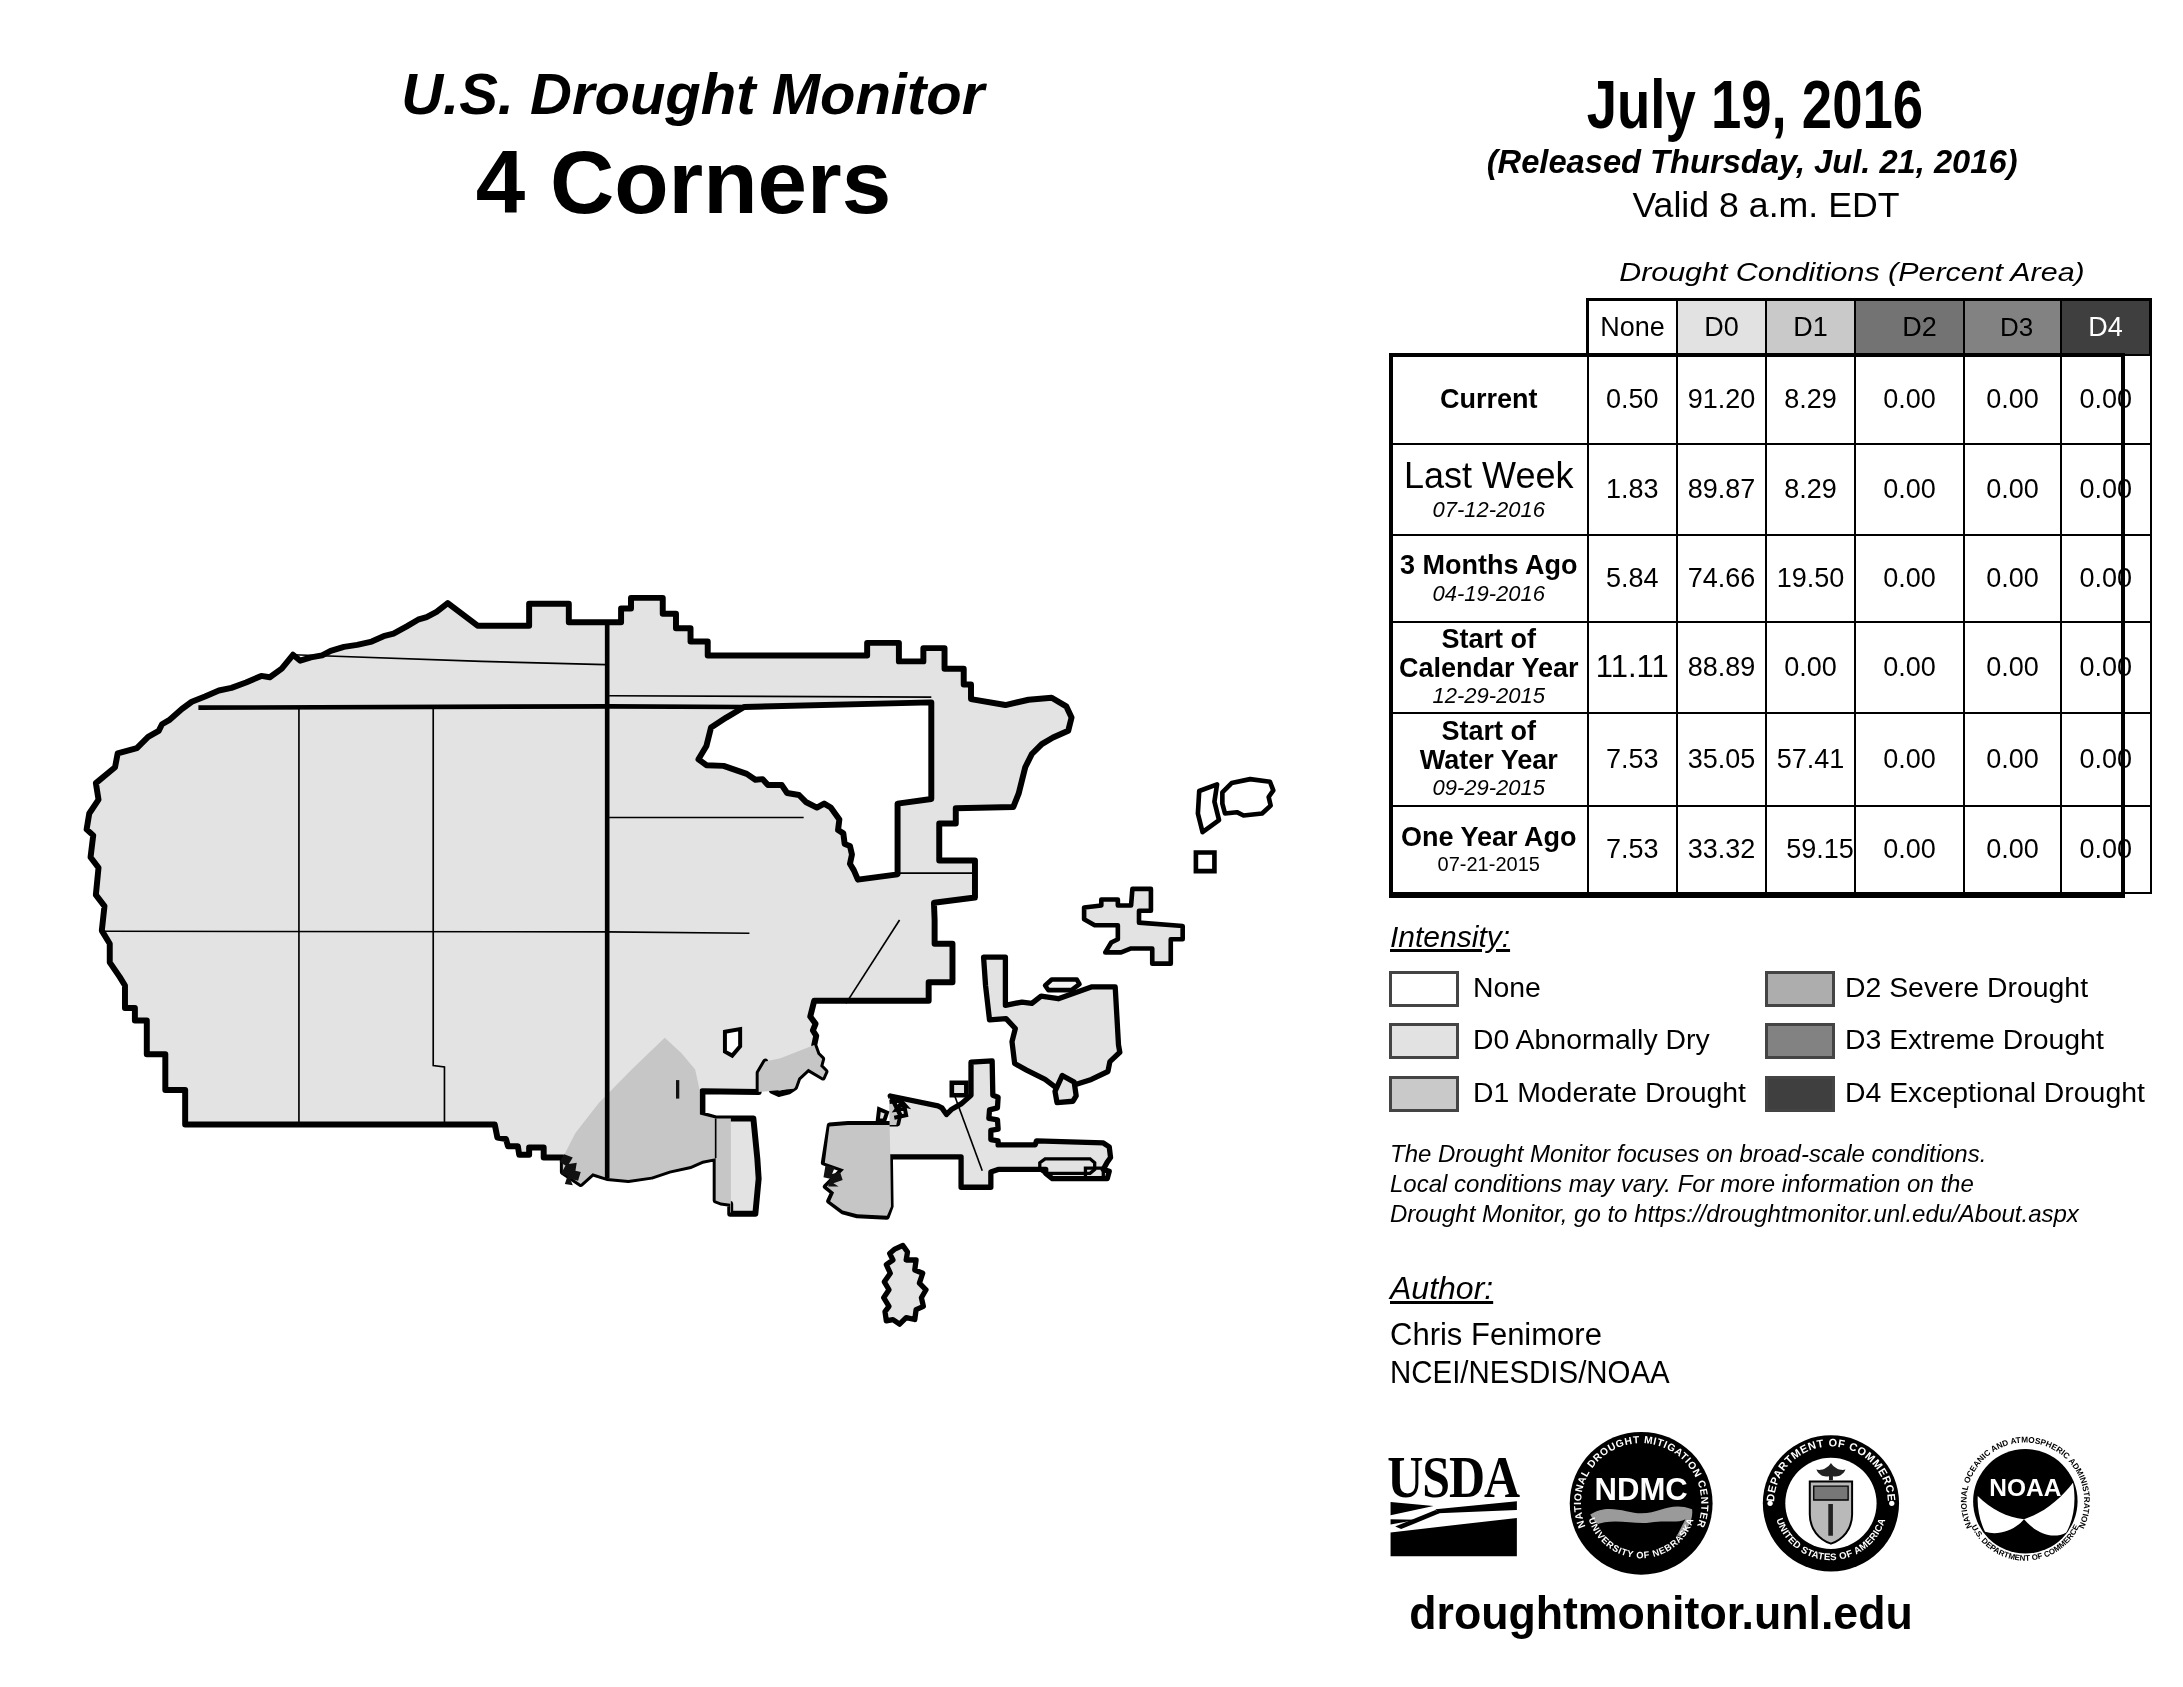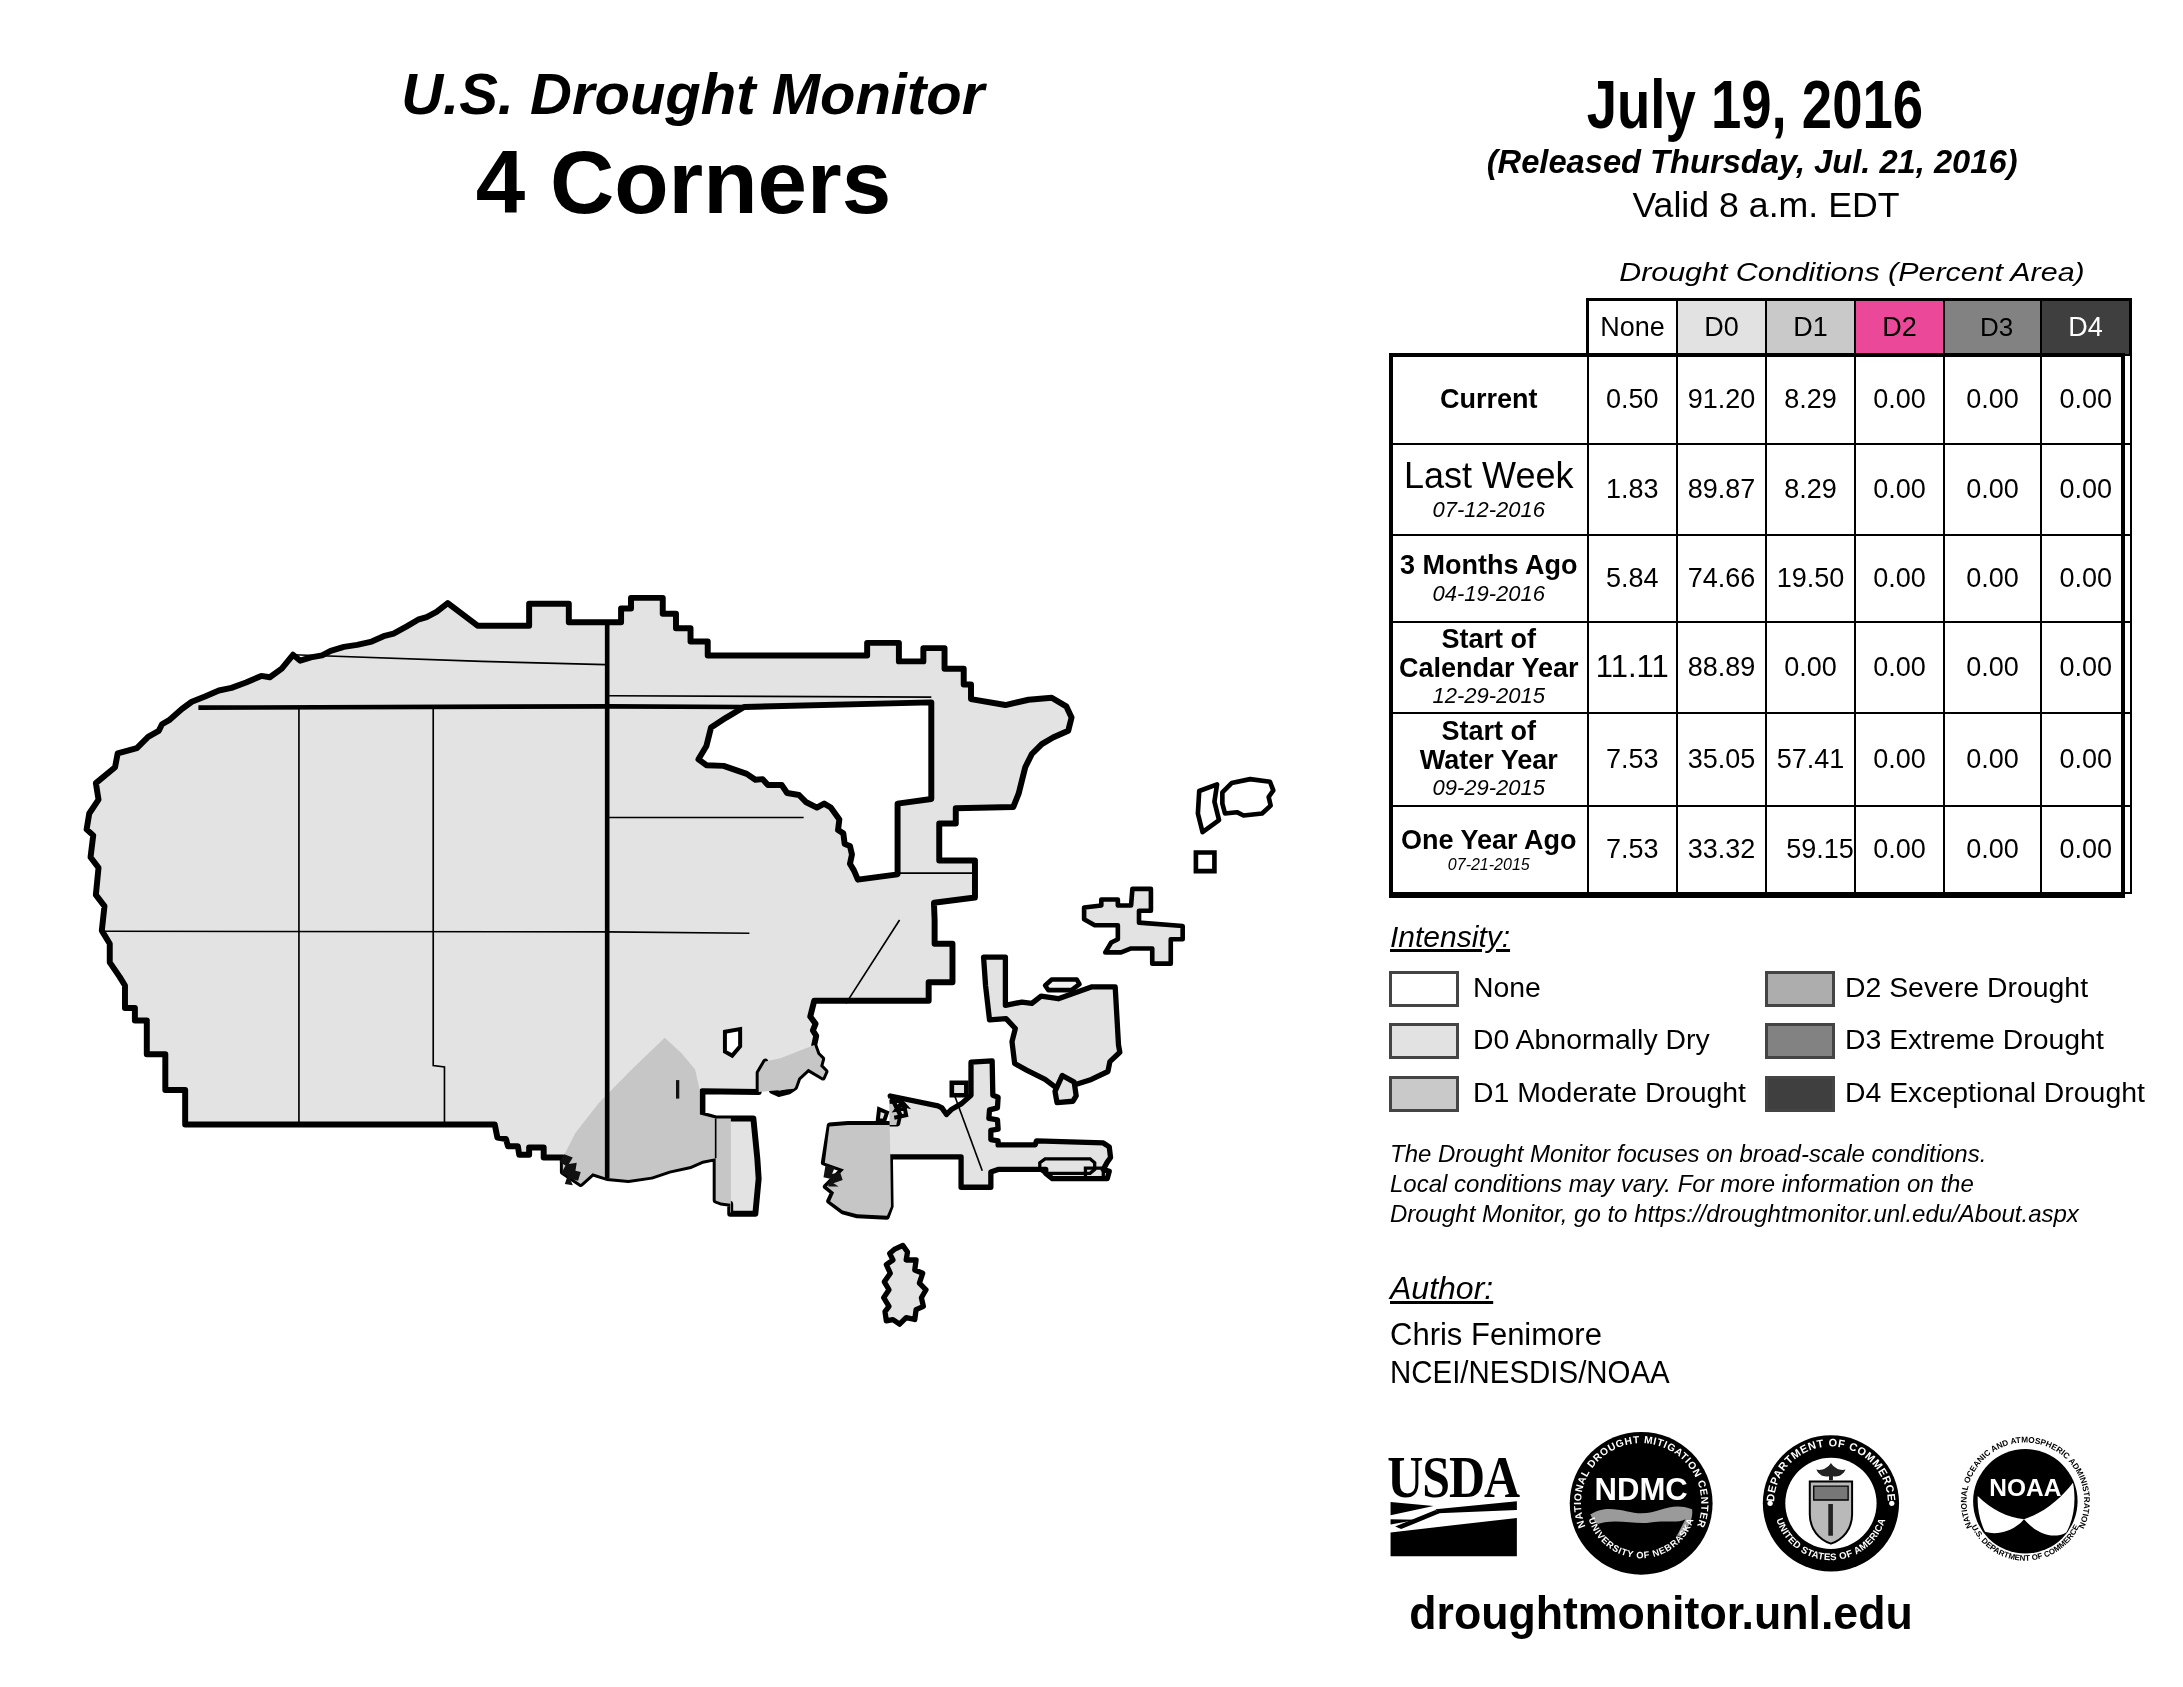--- a/index.html
+++ b/index.html
@@ -28,21 +28,21 @@
 <div class="abs" style="left:1584px;top:257px;width:536px;text-align:center;font-size:26px;font-style:italic;white-space:nowrap;"><span class="sx" style="transform:scaleX(1.17);">Drought Conditions (Percent Area)</span></div>
 
 <div class="abs" style="left:1389px;top:298px;">
 <table class="dm" style="table-layout:fixed;">
   <tbody>
         <tr style="height:55px;">
     <td style="width:196px;border:none;"></td>
     <th style="width:87px;background:#ffffff;font-size:27px;font-weight:normal;">None</th>
     <th style="width:87px;background:#e2e2e2;font-size:27px;font-weight:normal;">D0</th>
     <th style="width:87px;background:#c9c9c9;font-size:27px;font-weight:normal;">D1</th>
-    <th style="width:87px;background:#ec4899;font-size:27px;font-weight:normal;">D2</th>
+    <th style="width:87px;background:#737373;font-size:27px;font-weight:normal;padding-left:20px;">D2</th>
     <th style="width:87px;background:#828282;font-size:26px;font-weight:normal;color:#000000;padding-left:8px;">D3</th>
     <th style="width:87px;background:#3f3f3f;font-size:27px;font-weight:normal;color:#fff;">D4</th>
   </tr>
   <tr style="height:89px;">
     <td style="font-size:27px;font-weight:bold;">Current</td>
     <td style="font-size:27px;">0.50</td>
           <td style="font-size:27px;">91.20</td>
           <td style="font-size:27px;">8.29</td>
     <td style="font-size:27px;">0.00</td>
           <td style="font-size:27px;">0.00</td>
@@ -92,21 +92,21 @@
     <td style="font-size:27px;">7.53</td>
           <td style="font-size:27px;">35.05</td>
           <td style="font-size:27px;">57.41</td>
     <td style="font-size:27px;">0.00</td>
           <td style="font-size:27px;">0.00</td>
           <td style="font-size:27px;">0.00</td>
   </tr>
   <tr style="height:87px;">
     <td>
             <div style="font-size:27px;font-weight:bold;">One Year Ago</div>
-            <div style="font-size:16px;font-style:italic;text-align:center;">07-21-2015</div>
+            <div style="font-size:20px;text-align:center;">07-21-2015</div>
           </td>
     <td style="font-size:27px;">7.53</td>
           <td style="font-size:27px;">33.32</td>
           <td style="font-size:27px;padding-left:19px;">59.15</td>
     <td style="font-size:27px;">0.00</td>
           <td style="font-size:27px;">0.00</td>
           <td style="font-size:27px;">0.00</td>
   </tr>
 </tbody>
     </table>

